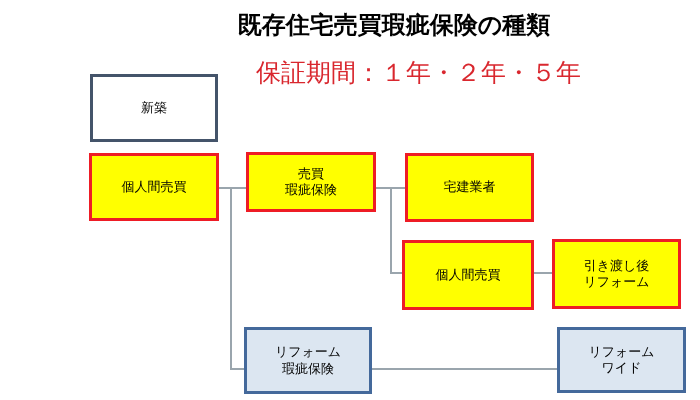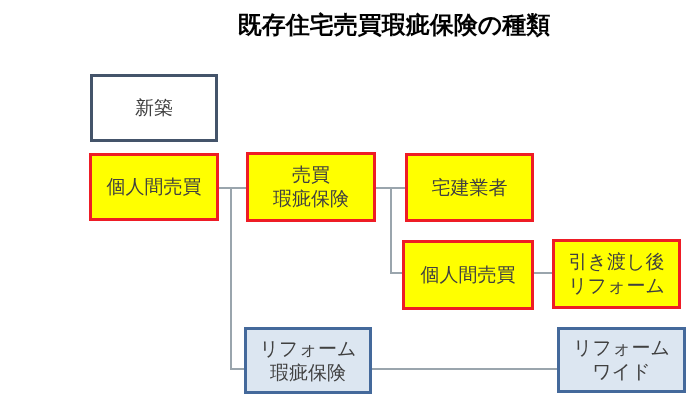--- a/index.html
+++ b/index.html
@@ -31,54 +31,55 @@
   .red-line.period { top: 56px; }
   .red-line.amount { top: 98px; }
   .node {
     position: absolute;
     box-sizing: border-box;
     display: flex;
     align-items: center;
     justify-content: center;
     text-align: center;
     white-space: pre-line;
-    font-size: 19px;
+    font-size: 13px;
     line-height: 1.25;
-    color: #404040;
+    color: #000000;
   }
   .node.yellow { background: #ffff00; border: 3px solid #ee1c25; }
   .node.blue   { background: #dce6f1; border: 3px solid #44699b; }
   .node.neutral{ background: #ffffff; border: 3px solid #44546a; }
   .edge {
     position: absolute;
     background: #9aa5ad;
   }
 </style>
 </head>
 <body>
 
 <div id="canvas">
 
   <div class="title">既存住宅売買瑕疵保険の種類</div>
 
+  <div class="red-line period">保証期間：１年・２年・５年</div>
 
   <div class="edge" style="left:175px; top:187px; width:28px; height:2px;"></div>
   <div class="edge" style="left:186px; top:187px; width:2px; height:183px;"></div>
   <div class="edge" style="left:186px; top:368px; width:16px; height:2px;"></div>
   <div class="edge" style="left:332px; top:187px; width:29px; height:2px;"></div>
   <div class="edge" style="left:346px; top:187px; width:2px; height:87px;"></div>
   <div class="edge" style="left:346px; top:272px; width:12px; height:2px;"></div>
   <div class="edge" style="left:490px; top:272px; width:24px; height:2px;"></div>
   <div class="edge" style="left:328px; top:368px; width:185px; height:2px;"></div>
 
   <div class="node neutral" style="left:46px; top:74px; width:128px; height:68px;">新築</div>
 
   <div class="node yellow" style="left:45px; top:153px; width:130px; height:68px;">個人間売買</div>
 
-  <div class="node yellow" style="left:202px; top:152px; width:130px; height:70px;">売買
+  <div class="node yellow" style="left:202px; top:152px; width:130px; height:60px;">売買
 瑕疵保険</div>
 
   <div class="node yellow" style="left:361px; top:153px; width:129px; height:69px;">宅建業者</div>
 
   <div class="node yellow" style="left:358px; top:240px; width:132px; height:70px;">個人間売買</div>
 
   <div class="node yellow" style="left:508px; top:239px; width:129px; height:70px;">引き渡し後
 リフォーム</div>
 
   <div class="node blue" style="left:200px; top:327px; width:128px; height:67px;">リフォーム

